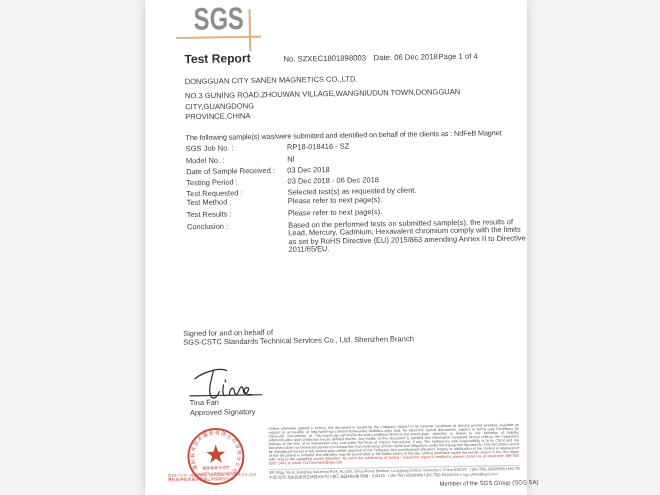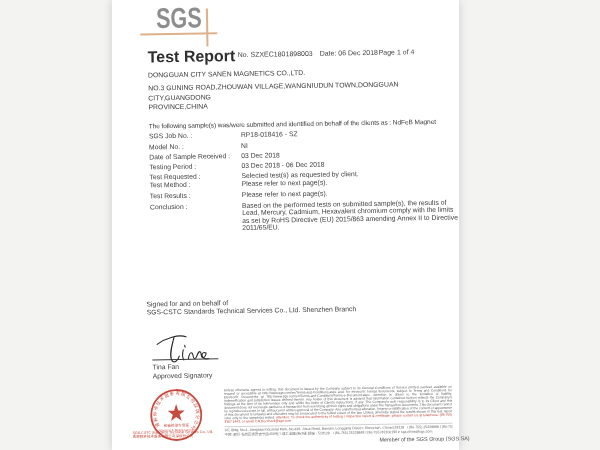--- a/index.html
+++ b/index.html
@@ -3,36 +3,36 @@
 <meta charset="utf-8">
 <style>
   html,body{margin:0;padding:0}
   body{
     width:600px;height:450px;overflow:hidden;position:relative;
     background:#f3f3f2;
     font-family:"Liberation Sans", sans-serif;
     -webkit-font-smoothing:antialiased;
   }
   #sheet{
-    position:absolute;left:112px;top:0;width:347px;height:450px;
+    position:absolute;left:132px;top:0;width:347px;height:450px;
     background:#ffffff;box-shadow:0 0 9px rgba(0,0,0,.16);
   }
   .content{position:absolute;inset:0;color:#3e3e3e;
     transform:rotate(-0.9deg);transform-origin:190px 15px;}
   .abs{position:absolute}
 
   
   .logo-text{position:absolute;left:44px;top:2px;
     font-weight:bold;font-size:30px;color:#8d8d8d;letter-spacing:0;
     transform:scale(.72,.95);transform-origin:left top;line-height:1}
   .logo-hline{position:absolute;left:28px;top:31px;width:77px;height:1.5px;background:#ddb28a}
   .logo-vline{position:absolute;left:94px;top:7px;width:1.5px;height:38px;background:#ddb28a}
 
   
-  .title{left:35px;top:46px;font-size:16px;font-weight:bold;color:#2f2f2f}
+  .title{left:35px;top:46px;font-size:11px;font-weight:bold;color:#2f2f2f}
   .meta{top:50px;font-size:7px;color:#3e3e3e;white-space:nowrap}
 
   .client-name{left:35px;top:69px;font-size:6.9px;color:#3c3c3c;white-space:nowrap}
   .client-addr{left:35px;top:81px;font-size:6.9px;line-height:9.5px;color:#3c3c3c}
 
   .intro{left:35px;top:120px;font-size:6.6px;letter-spacing:-.1px;white-space:nowrap}
 
   .frow{position:absolute;left:35px;width:285px;font-size:6.8px}
   .frow .fl{position:absolute;left:0;top:0;white-space:nowrap}
   .frow .fv{position:absolute;left:92px;top:0;white-space:nowrap}

